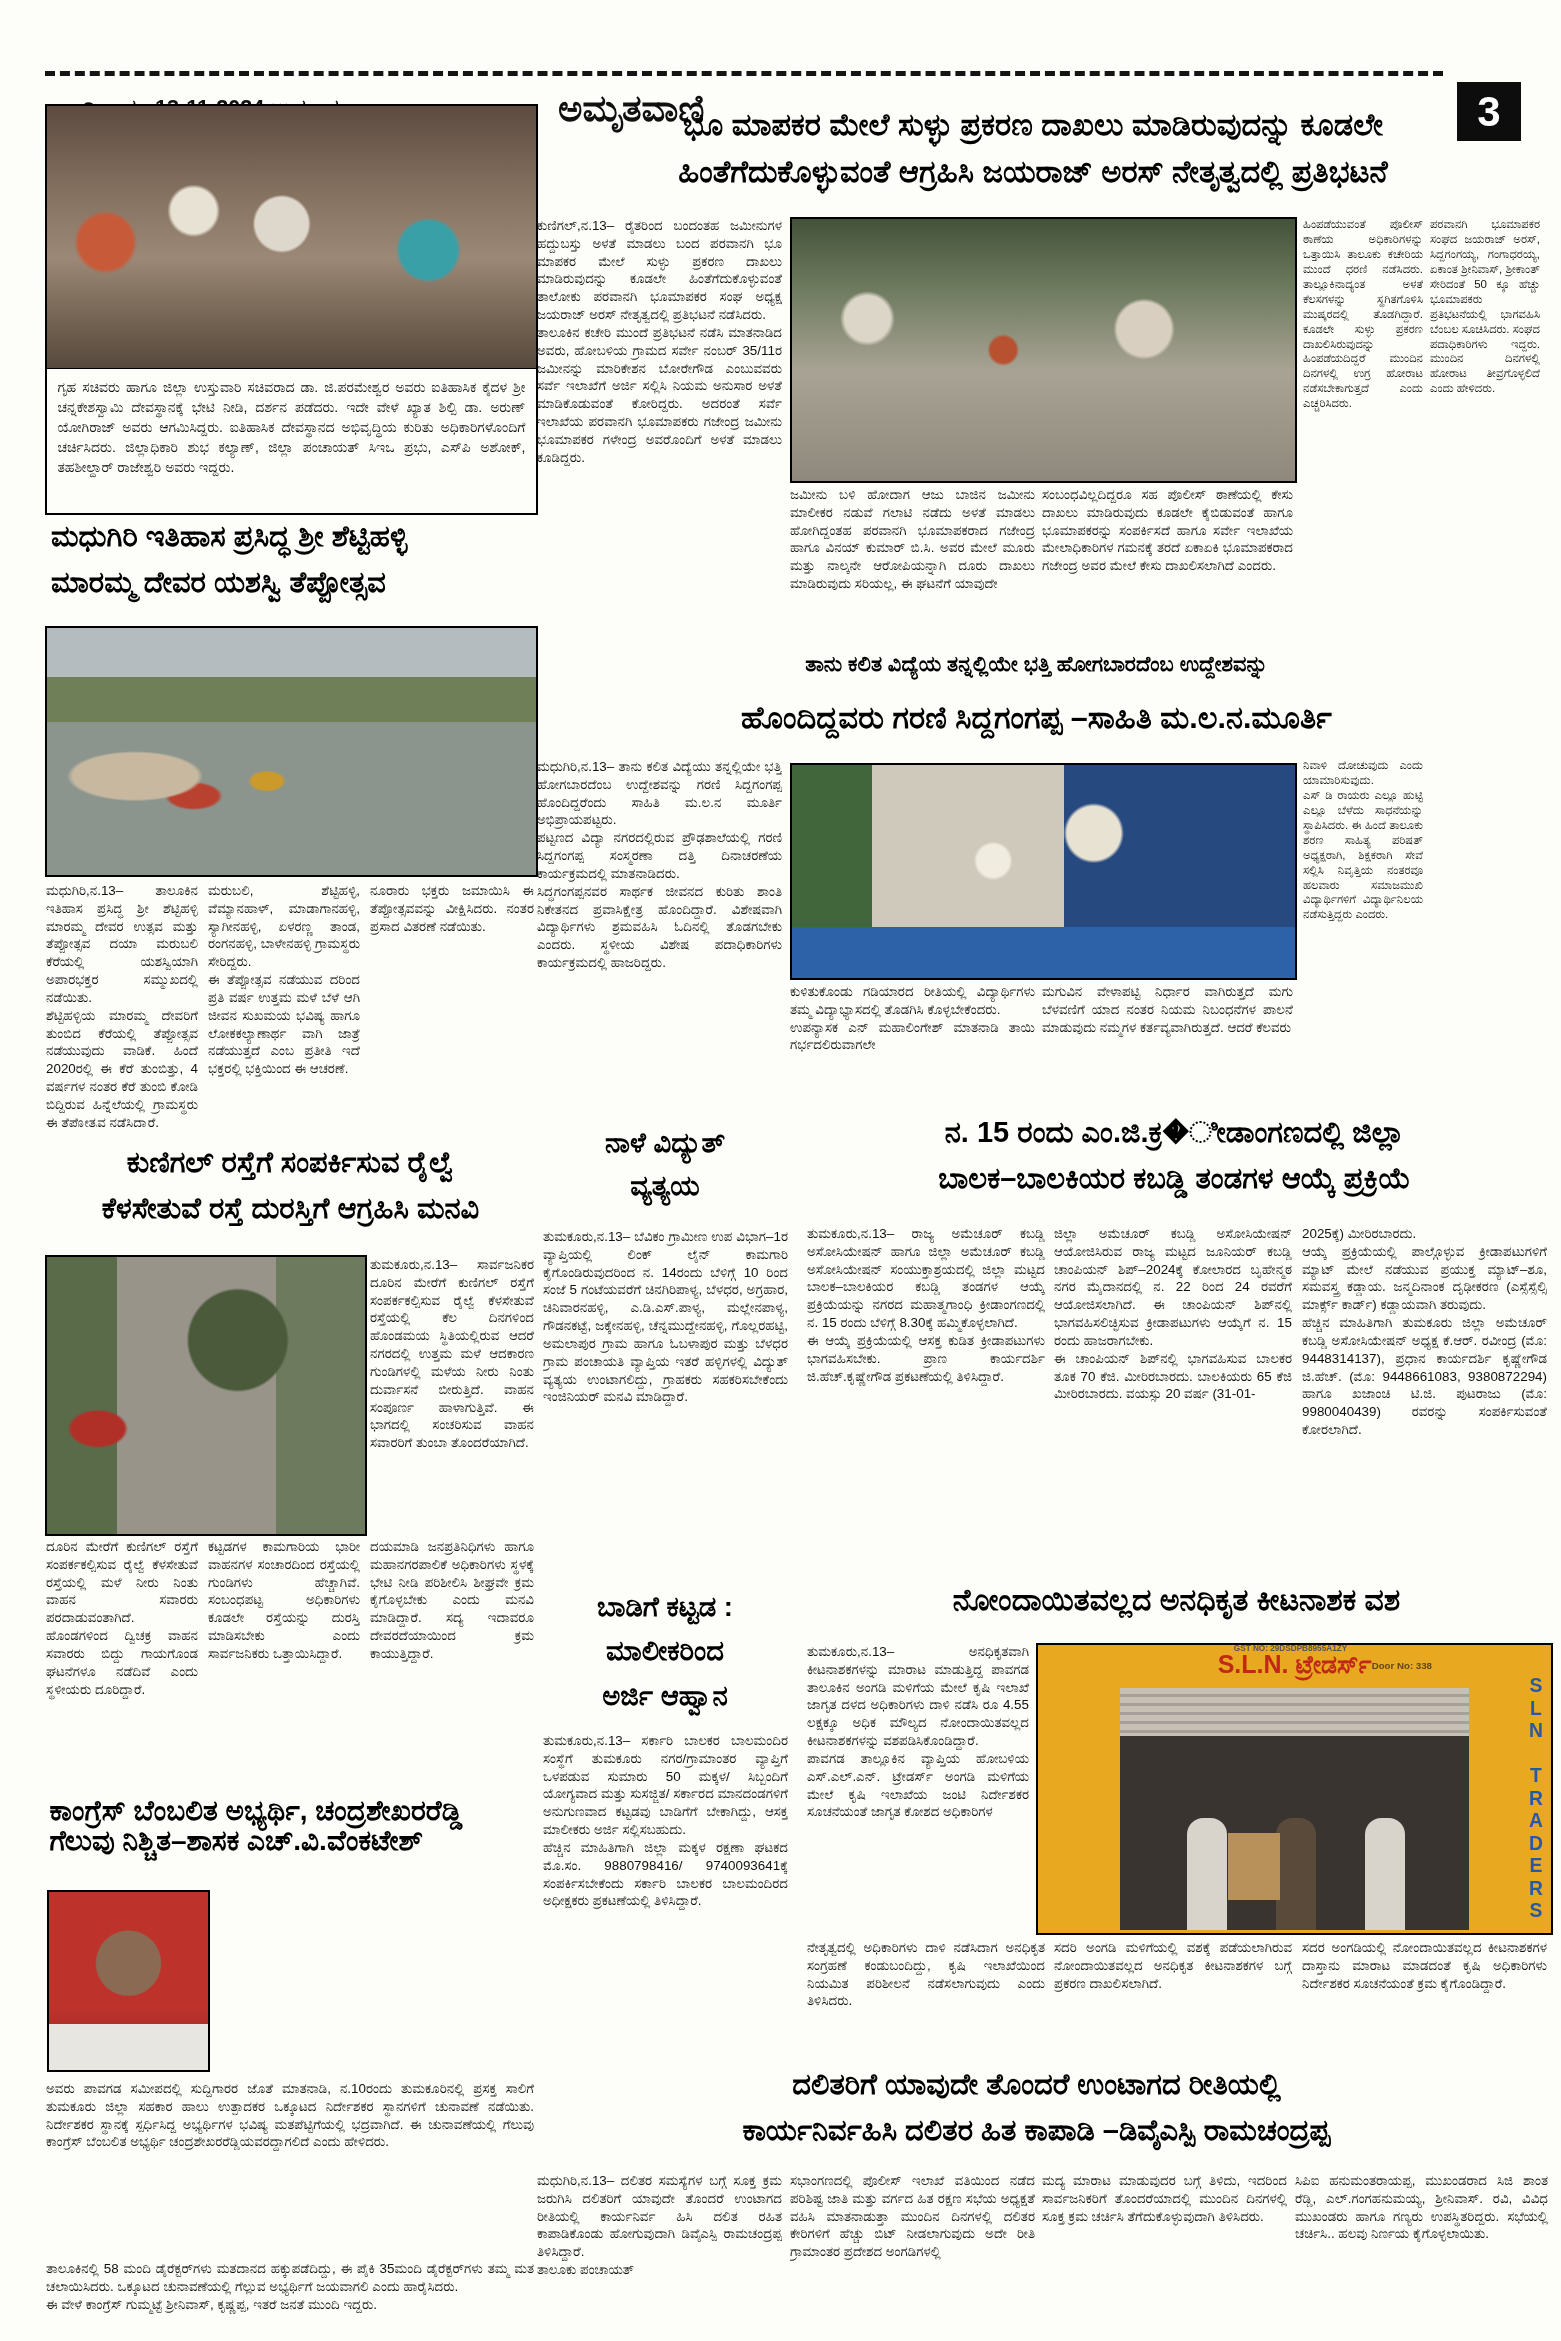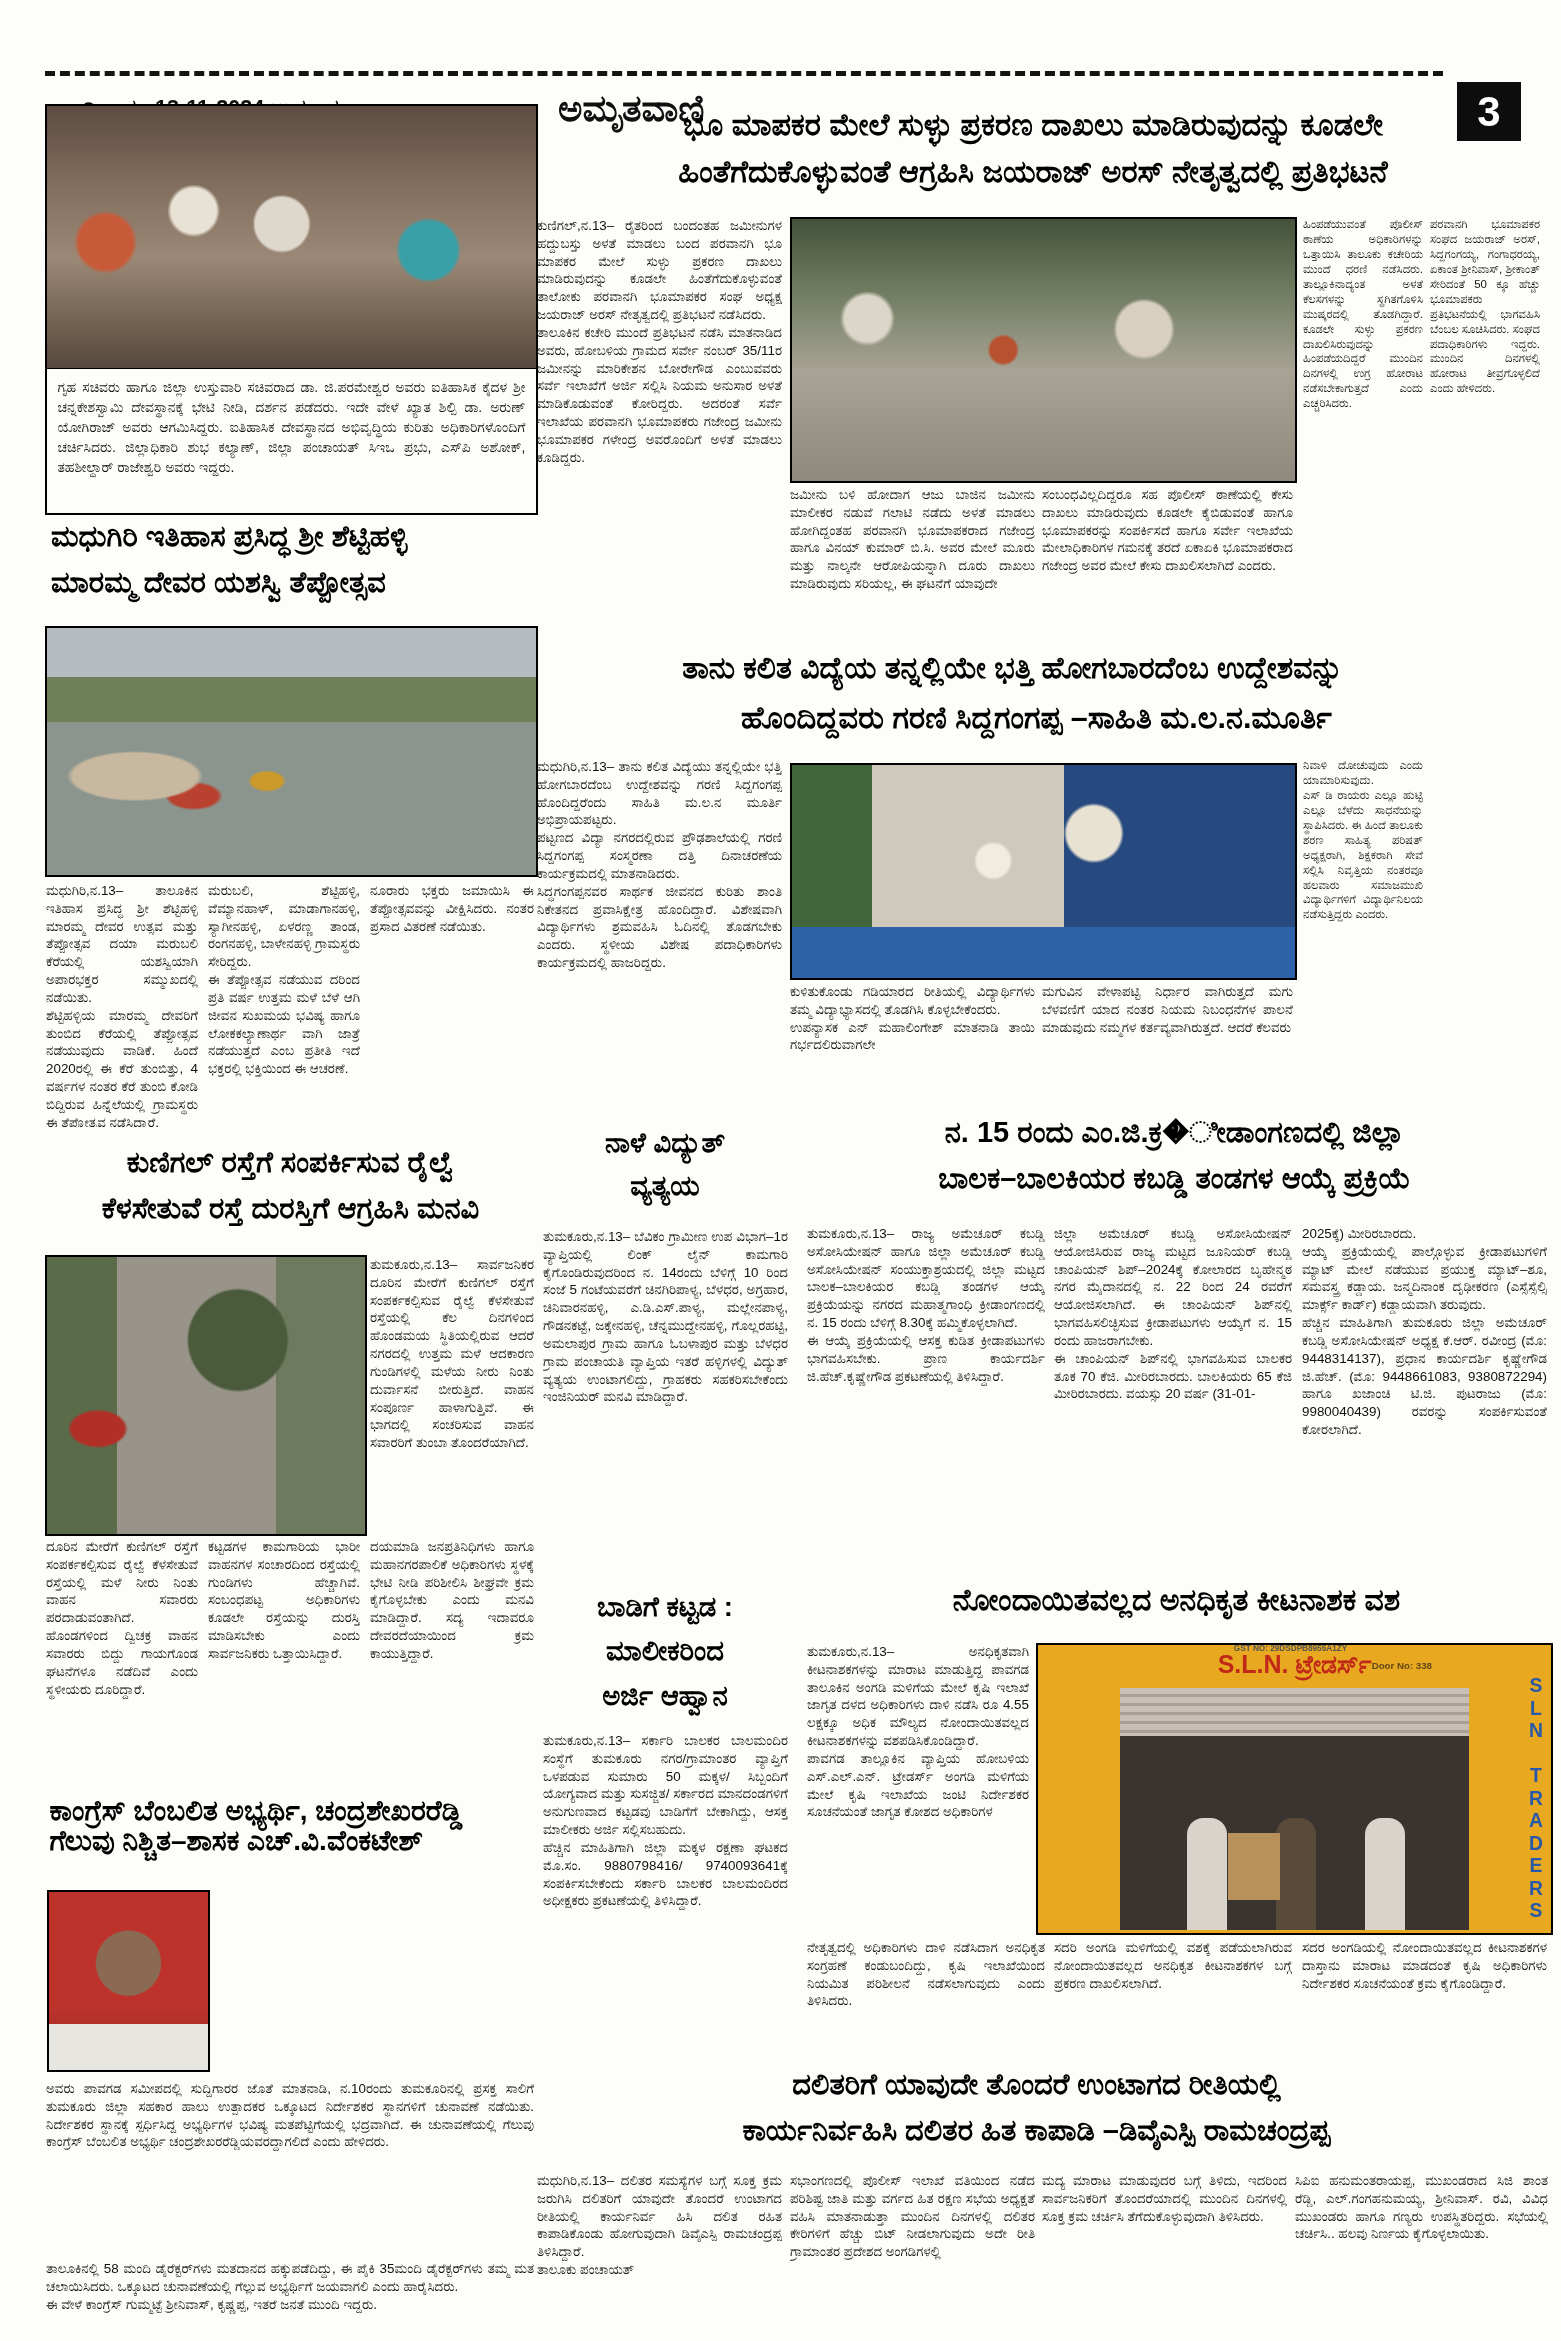--- a/index.html
+++ b/index.html
@@ -100,21 +100,21 @@
               font-size:19.3px;writing-mode:vertical-rl;text-orientation:upright;letter-spacing:1.5px;}
   .sln-man{position:absolute;bottom:0;width:40px;height:112px;border-radius:16.4px 16.4px 0 0;}
   
   #dl-h1{left:520px;top:2070px;width:1033px;font-size:29px;line-height:1.0;}
   #dl-h2{left:520px;top:2116px;width:1033px;font-size:29px;line-height:1.0;}
   #dl-c1{left:537px;top:2172px;width:245px;height:158px;}
   #dl-c2{left:790px;top:2172px;width:245px;height:158px;}
   #dl-c3{left:1042px;top:2172px;width:245px;height:158px;}
   #dl-c4{left:1295px;top:2172px;width:253px;height:158px;}
   
-  #mu-h1{left:496px;top:653px;width:1033px;font-size:30px;line-height:1.0;}
+  #mu-h1{left:520px;top:653px;width:1033px;font-size:21px;line-height:1.0;}
   #mu-h2{left:520px;top:702px;width:1033px;font-size:30.5px;line-height:1.0;}
   #mu-c1{left:537px;top:758px;width:245px;height:358px;}
   #ph-speaker{left:790px;top:763px;width:503px;height:213px;
     background:radial-gradient(circle at 60% 32%,#e8e2d2 0 8%,transparent 9%),
                radial-gradient(circle at 40% 45%,#f0ece0 0 5%,transparent 6%),
                linear-gradient(0deg,#2e62a8 0 24%,transparent 24%),
                linear-gradient(90deg,#41663b 0 16%,#cfc9bc 16% 54%,#264a80 54% 100%);}
   #mu-c2{left:790px;top:983px;width:245px;height:134px;}
   #mu-c3{left:1042px;top:983px;width:251px;height:134px;}
   #mu-c4{left:1303px;top:758px;width:120px;height:358px;}

